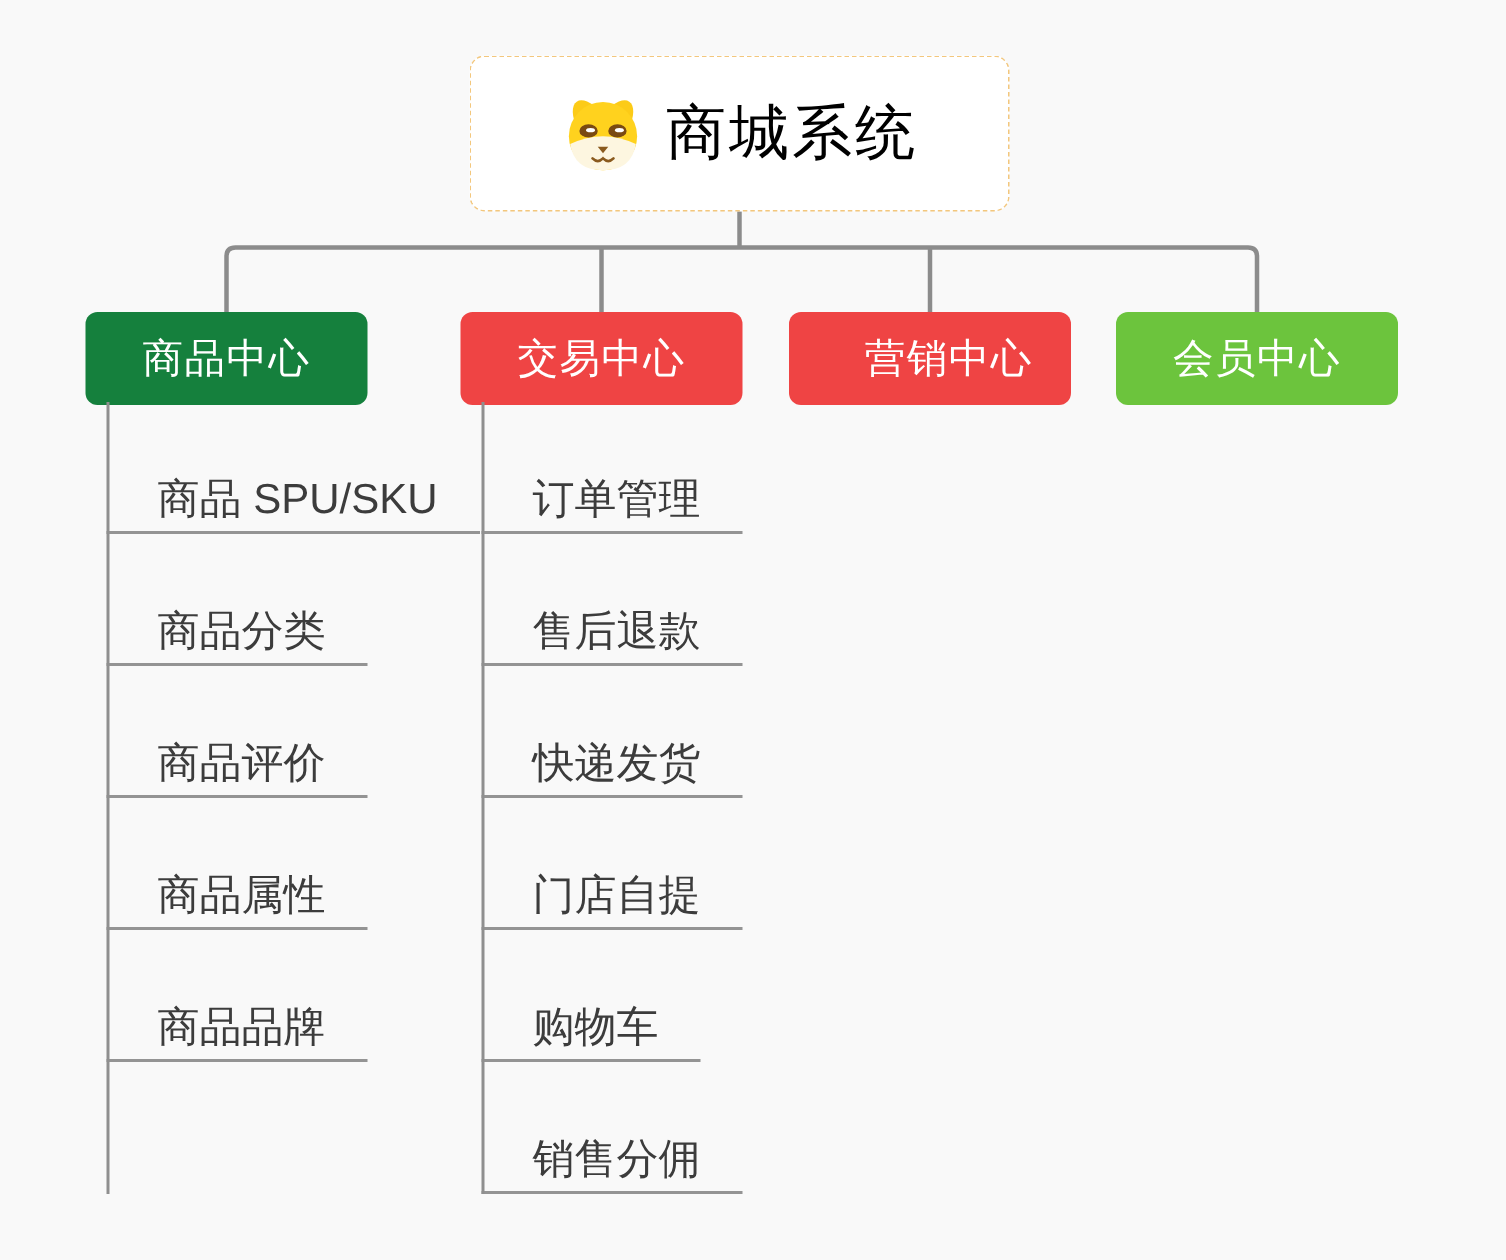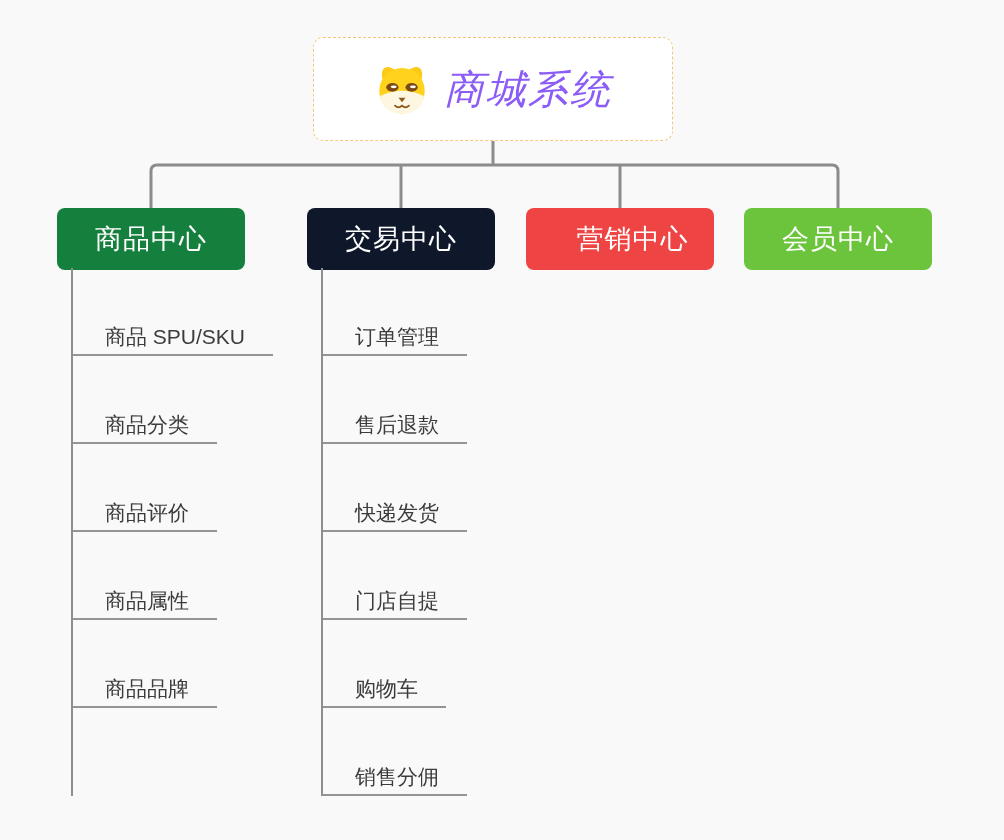--- a/index.html
+++ b/index.html
@@ -18,26 +18,25 @@
     left: 313px; top: 37px;
     width: 360px; height: 104px;
     background: #ffffff;
     border: 1px dashed #f3c77d;
     border-radius: 10px;
     display: flex; align-items: center; justify-content: center;
     gap: 14px;
     cursor: default;
   }
   .root-title {
-    color: #8b5cf6;
+    color: #000000;
     font-size: 40px;
     letter-spacing: 2px;
     font-weight: 500;
     line-height: 1;
-    font-style: italic;
   }
   .dog-icon { width: 56px; height: 54px; display: block; }
 
   
   .connectors { position: absolute; left: 0; top: 0; pointer-events: none; }
 
   
   .branch-header {
     position: absolute;
     top: 208px;
@@ -74,21 +73,21 @@
     height: 88px;
     display: flex;
     align-items: flex-end;
     width: max-content;
     min-width: 120px;
     padding: 0 28px 0 34px;
     border-bottom: 2px solid #949494;
     cursor: default;
   }
   .leaf-label {
-    font-size: 21px;
+    font-size: 28px;
     color: #3c3c3c;
     line-height: 1;
     padding-bottom: 7px;
     white-space: nowrap;
   }
 </style>
 </head>
 <body>
 
 <div class="stage">
@@ -118,21 +117,21 @@
       <path d="M28 40 L36 40 L32 45 Z" fill="#8a5a1d"></path>
 
       <path d="M24 49 Q28 53 32 49 Q36 53 40 49" fill="none" stroke="#8a5a1d" stroke-width="2" stroke-linecap="round"></path>
     </svg>
     <span class="root-title">商城系统</span>
   </div>
 
   <div class="branch-header bh-0" style="background: #15803d;">
     <span>商品中心</span>
   </div>
-  <div class="branch-header bh-1" style="background: #0f172a; text-align: center;">
+  <div class="branch-header bh-1" style="background: #ef4444; text-align: center;">
     <span>交易中心</span>
   </div>
   <div class="branch-header bh-2" style="background: #ef4444; padding-left: 25px;">
     <span>营销中心</span>
   </div>
   <div class="branch-header bh-3" style="background: rgb(108, 196, 61);">
     <span>会员中心</span>
   </div>
 
   <div class="branch-items bi-0">

